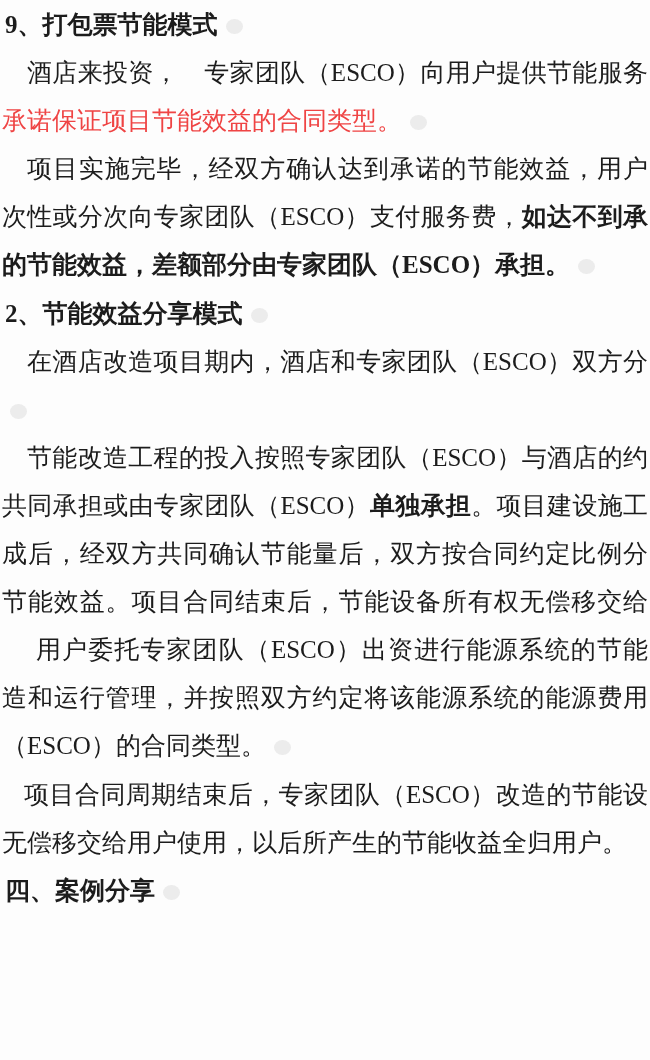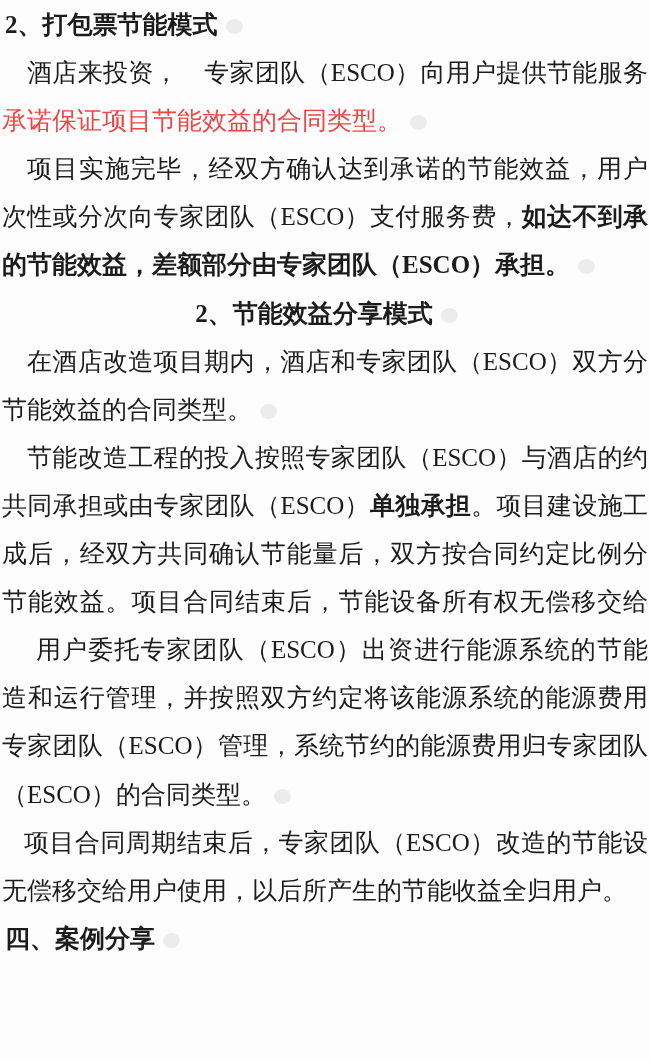--- a/index.html
+++ b/index.html
@@ -44,33 +44,32 @@
     border-radius: 50%;
     background: #ececec;
     margin-left: 8px;
     vertical-align: -1px;
   }
 </style>
 </head>
 <body>
 
 <main id="doc" style="background: rgb(253, 253, 253);">
-    <div class="line heading" style="padding-left: 3px;"><span class="bold" style="color: rgb(28, 28, 28);">2、打包票节能模式</span><span class="pmark" style="background: rgb(236, 236, 236);"></span></div>
+    <div class="line heading" style="padding-left: 3px;"><span class="bold" style="color: rgb(28, 28, 28);">9、打包票节能模式</span><span class="pmark" style="background: rgb(236, 236, 236);"></span></div>
     <div class="line justify" style="padding-left: 25px;"><span class="" style="color: rgb(28, 28, 28);">酒店来投资，　专家团队（ESCO）向用户提供节能服务并</span></div>
     <div class="line"><span class="" style="color: #ef4444;">承诺保证项目节能效益的合同类型。</span><span class="pmark" style="background: rgb(236, 236, 236);"></span></div>
     <div class="line justify" style="padding-left: 25px;"><span class="" style="color: rgb(28, 28, 28);">项目实施完毕，经双方确认达到承诺的节能效益，用户一</span></div>
     <div class="line justify"><span class="" style="color: rgb(28, 28, 28);">次性或分次向专家团队（ESCO）支付服务费，</span><span class="bold" style="color: rgb(28, 28, 28);">如达不到承诺</span></div>
     <div class="line"><span class="bold" style="color: rgb(28, 28, 28);">的节能效益，差额部分由专家团队（ESCO）承担。</span><span class="pmark" style="background: rgb(236, 236, 236);"></span></div>
-    <div class="line heading" style="padding-left: 3px; text-align: center;"><span class="bold" style="color: rgb(28, 28, 28);">2、节能效益分享模式</span><span class="pmark" style="background: rgb(236, 236, 236);"></span></div>
+    <div class="line heading" style="padding-left: 3px;"><span class="bold" style="color: rgb(28, 28, 28);">2、节能效益分享模式</span><span class="pmark" style="background: rgb(236, 236, 236);"></span></div>
     <div class="line justify" style="padding-left: 25px;"><span class="" style="color: rgb(28, 28, 28);">在酒店改造项目期内，酒店和专家团队（ESCO）双方分享</span></div>
-    <div class="line"><span class="" style="color: rgb(28, 28, 28);">节能效益的合同类型。</span><span class="pmark" style="background: rgb(236, 236, 236);"></span></div>
+    <div class="line"><span class="pmark" style="background: rgb(236, 236, 236);"></span></div>
     <div class="line justify" style="padding-left: 25px;"><span class="" style="color: rgb(28, 28, 28);">节能改造工程的投入按照专家团队（ESCO）与酒店的约定</span></div>
     <div class="line justify"><span class="" style="color: rgb(28, 28, 28);">共同承担或由专家团队（ESCO）</span><span class="bold" style="color: rgb(28, 28, 28);">单独承担</span><span class="" style="color: rgb(28, 28, 28);">。项目建设施工完</span></div>
     <div class="line justify"><span class="" style="color: rgb(28, 28, 28);">成后，经双方共同确认节能量后，双方按合同约定比例分享</span></div>
     <div class="line justify"><span class="" style="color: rgb(28, 28, 28);">节能效益。项目合同结束后，节能设备所有权无偿移交给用</span></div>
     <div class="line justify" style="padding-left: 34px;"><span class="" style="color: rgb(28, 28, 28);">用户委托专家团队（ESCO）出资进行能源系统的节能改</span></div>
     <div class="line justify"><span class="" style="color: rgb(28, 28, 28);">造和运行管理，并按照双方约定将该能源系统的能源费用交</span></div>
-    <div class="line justify"><span class="" style="color: rgb(28, 28, 28);">专家团队（ESCO）管理，系统节约的能源费用归专家团队</span></div>
     <div class="line"><span class="" style="color: rgb(28, 28, 28);">（ESCO）的合同类型。</span><span class="pmark" style="background: rgb(236, 236, 236);"></span></div>
     <div class="line justify" style="padding-left: 22px;"><span class="" style="color: rgb(28, 28, 28);">项目合同周期结束后，专家团队（ESCO）改造的节能设备</span></div>
     <div class="line"><span class="" style="color: rgb(28, 28, 28);">无偿移交给用户使用，以后所产生的节能收益全归用户。</span></div>
     <div class="line heading" style="padding-left: 3px;"><span class="bold" style="color: rgb(28, 28, 28);">四、案例分享</span><span class="pmark" style="background: rgb(236, 236, 236);"></span></div>
   </main>
 
 </body></html>

